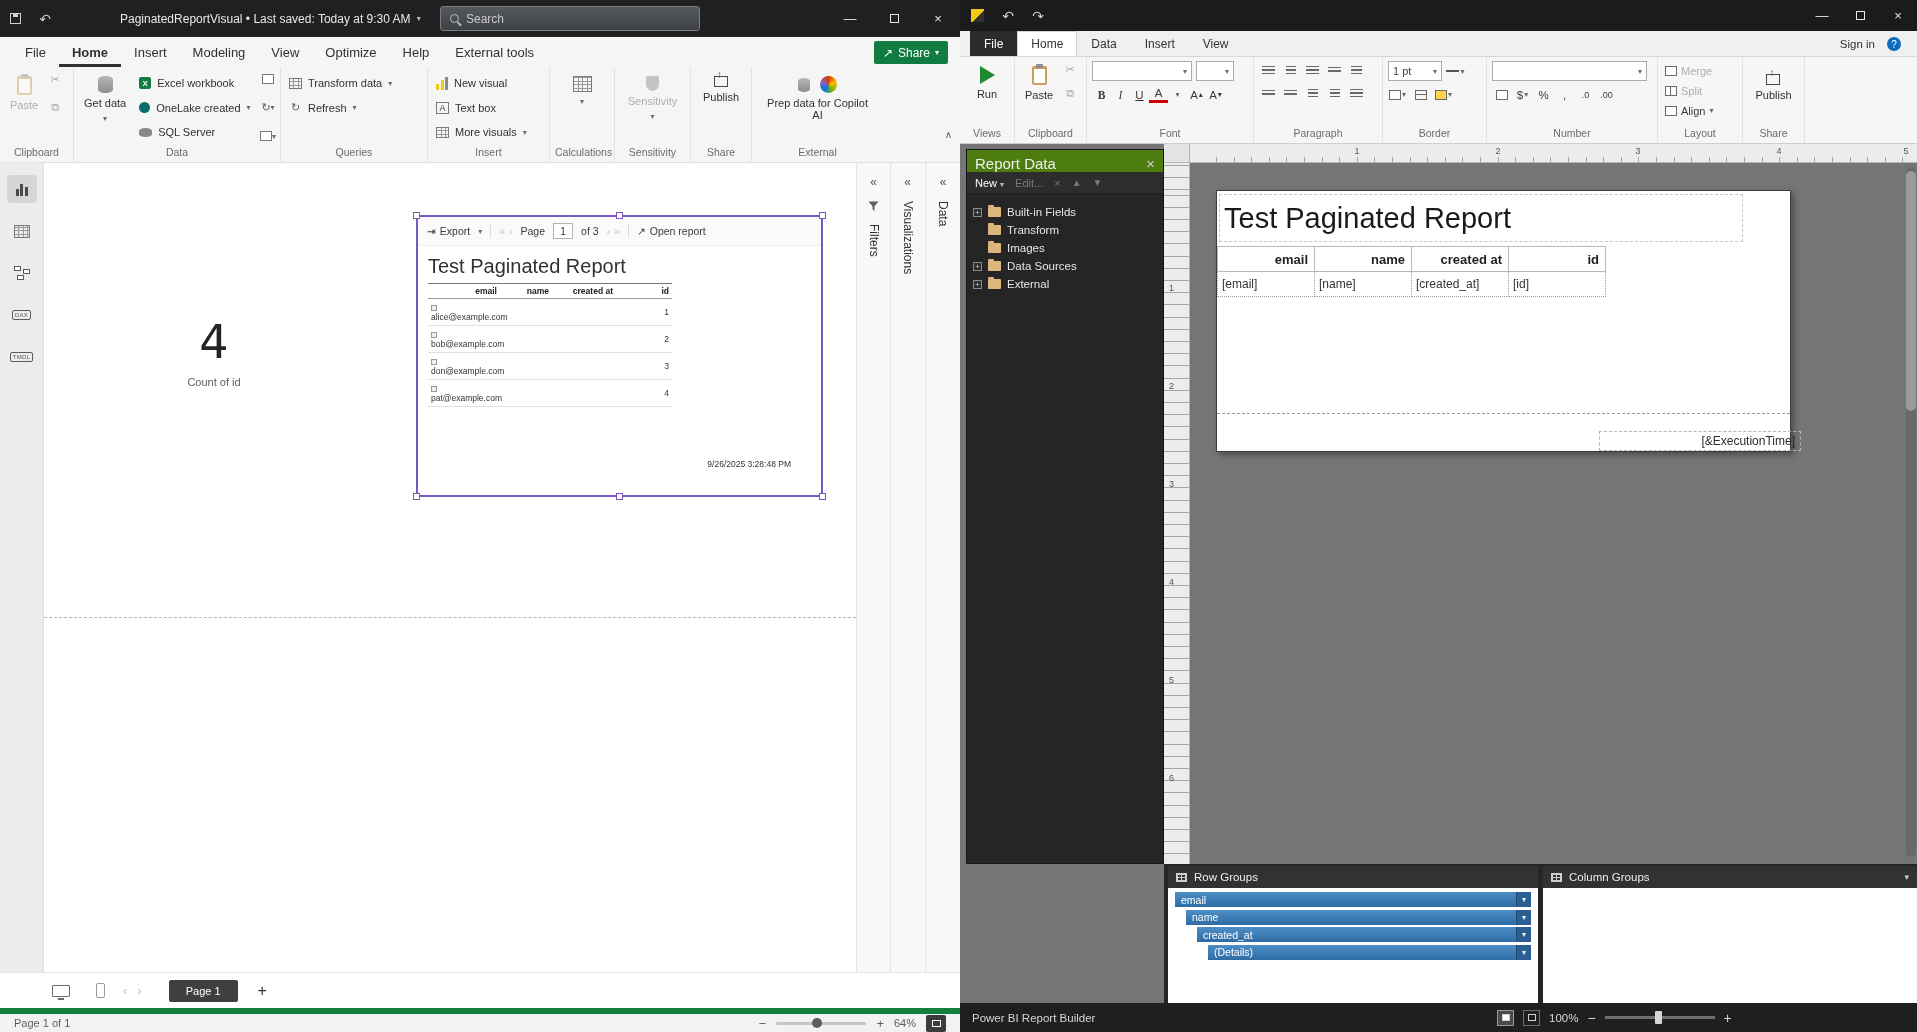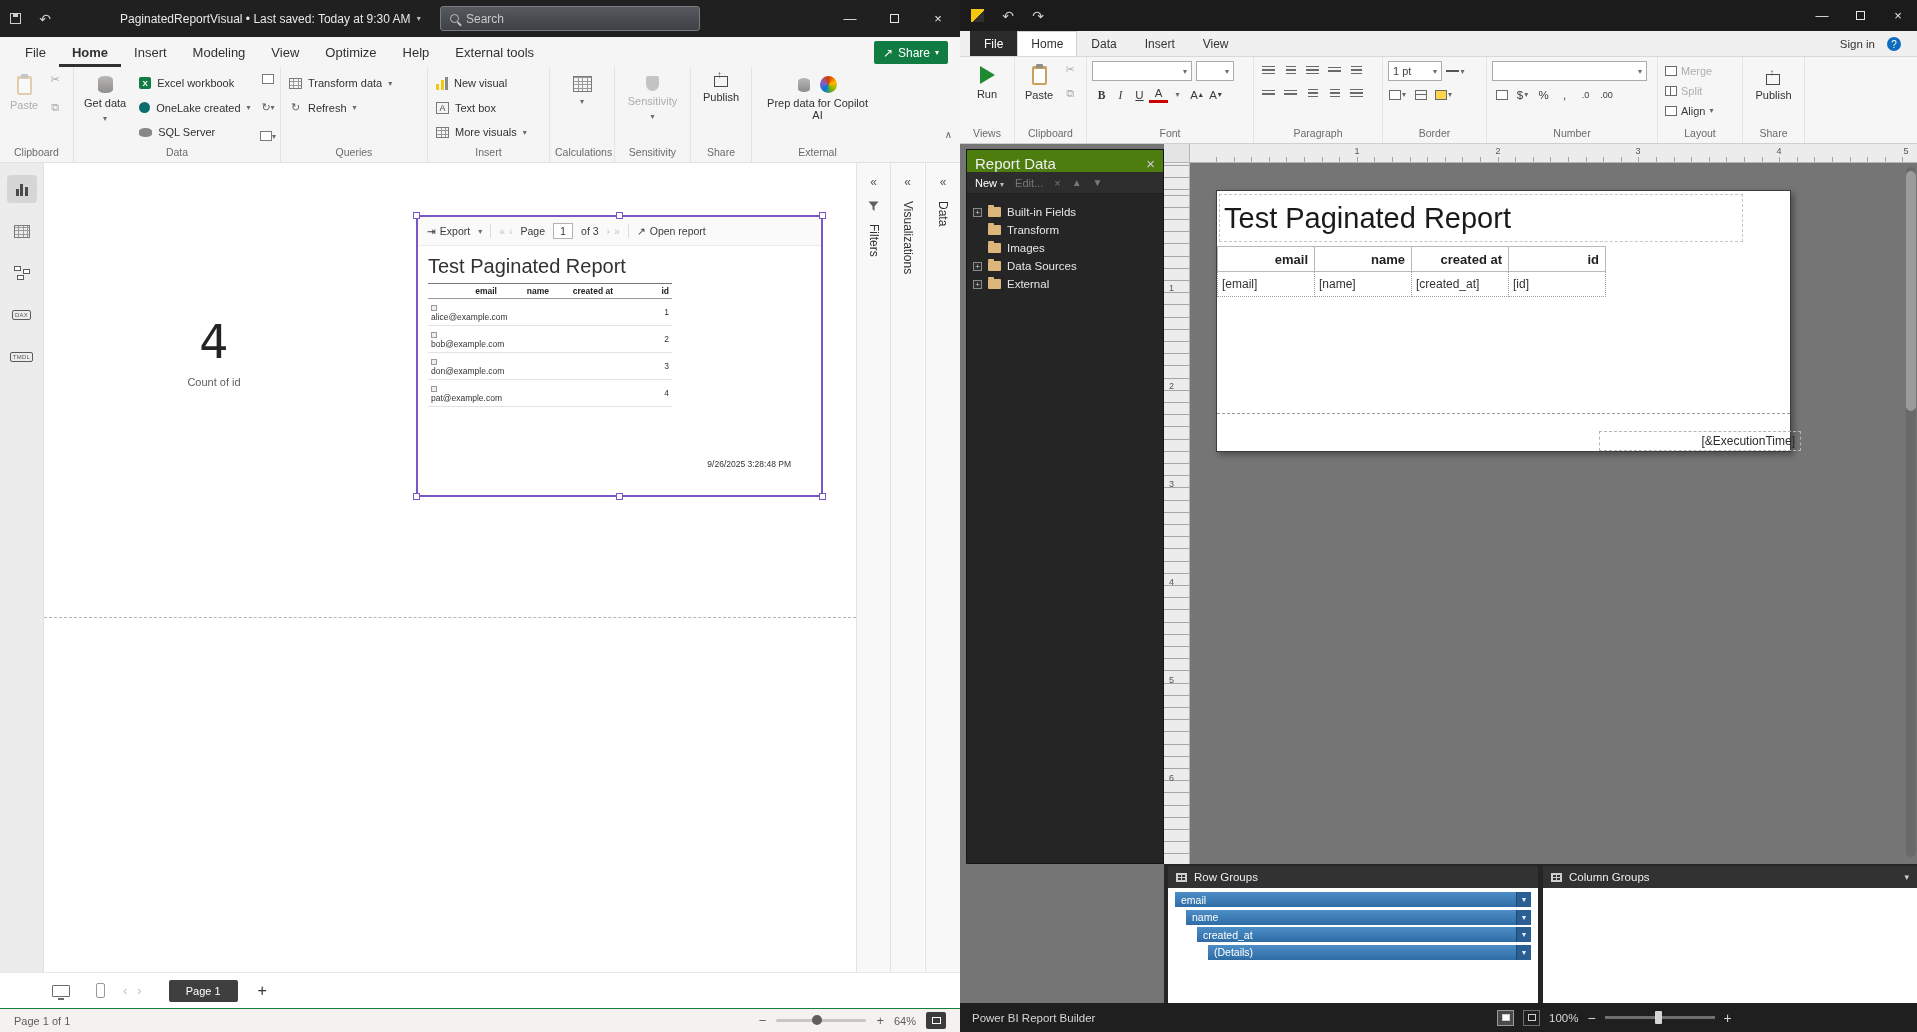--- a/index.html
+++ b/index.html
@@ -74,21 +74,21 @@
 .chev2{color:#555;font-size:12px}
 .vtext{writing-mode:vertical-rl;font-size:12px;color:#323130}
 
 .la-pagerow{position:absolute;left:0;top:972px;width:960px;height:36px;background:#fff;border-top:1px solid #e8e8e8;display:flex;align-items:center;padding-left:52px}
 .ic-monitor{width:18px;height:12px;border:1.5px solid #6b6b6b;border-radius:1px;position:relative}
 .ic-monitor:after{content:"";position:absolute;left:5px;bottom:-4px;width:6px;height:2px;background:#6b6b6b}
 .ic-phone{width:9px;height:15px;border:1.5px solid #9a9a9a;border-radius:2px}
 .pgarrow{color:#c0c0c0;font-size:13px;margin:0 5px}
 .ptab{background:#3f3f3f;color:#fff;font-size:11px;padding:5px 17px;border-radius:2px;margin-left:22px}
 .plus{margin-left:20px;font-size:16px;color:#323130}
-.la-status{position:absolute;left:0;top:1008px;width:960px;height:24px;background:#f3f2f1;border-top:1px solid #15803d;display:flex;align-items:center;font-size:11px;color:#605e5c;padding:0 14px}
+.la-status{position:absolute;left:0;top:1008px;width:960px;height:24px;background:#f3f2f1;border-top:6px solid #15803d;display:flex;align-items:center;font-size:11px;color:#605e5c;padding:0 14px}
 .zoomtrack{width:90px;height:3px;background:#c8c6c4;position:relative;border-radius:2px}
 .zoomdot{position:absolute;left:36px;top:-4px;width:10px;height:10px;border-radius:50%;background:#605e5c}
 .fitbox{width:20px;height:17px;background:#3b3b3b;border-radius:2px;display:flex;align-items:center;justify-content:center}
 .fitbox i{display:block;width:9px;height:7px;border:1px solid #fff}
 
 #ra{position:absolute;left:960px;top:0;width:957px;height:1032px;background:#757575}
 .ra-title{position:absolute;left:0;top:0;width:957px;height:31px;background:#1b1b1b;display:flex;align-items:center;color:#d9d9d9}
 .ra-appico{width:13px;height:13px;margin:0 9px 0 11px;background:linear-gradient(135deg,#f2c811 55%,#30302e 55%)}
 .ra-ttl{position:absolute;left:0;right:0;text-align:center;font-size:12px;color:#e3e3e3;pointer-events:none}
 .ra-tabs{position:absolute;left:0;top:31px;width:957px;height:26px;background:#f0f0f0;display:flex;align-items:stretch;padding-left:10px;border-bottom:1px solid #d8d8d8}

